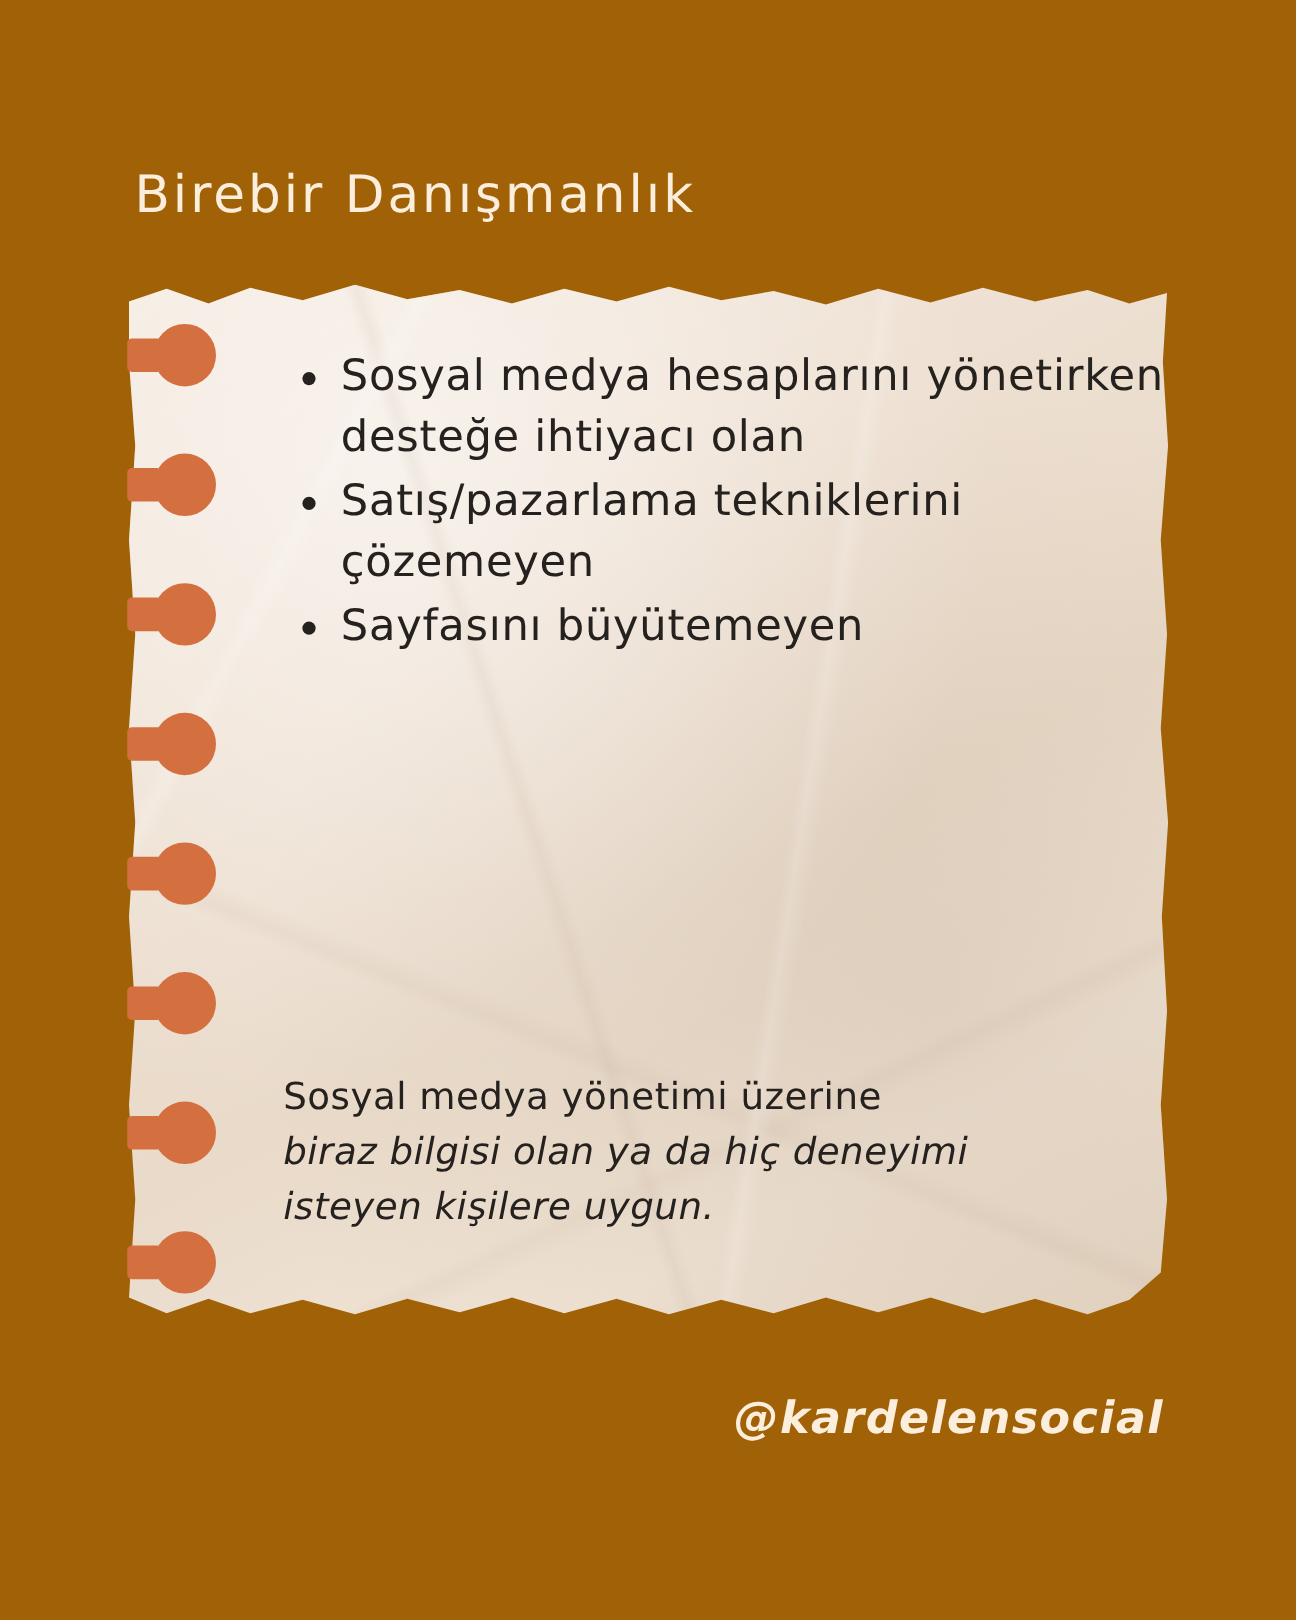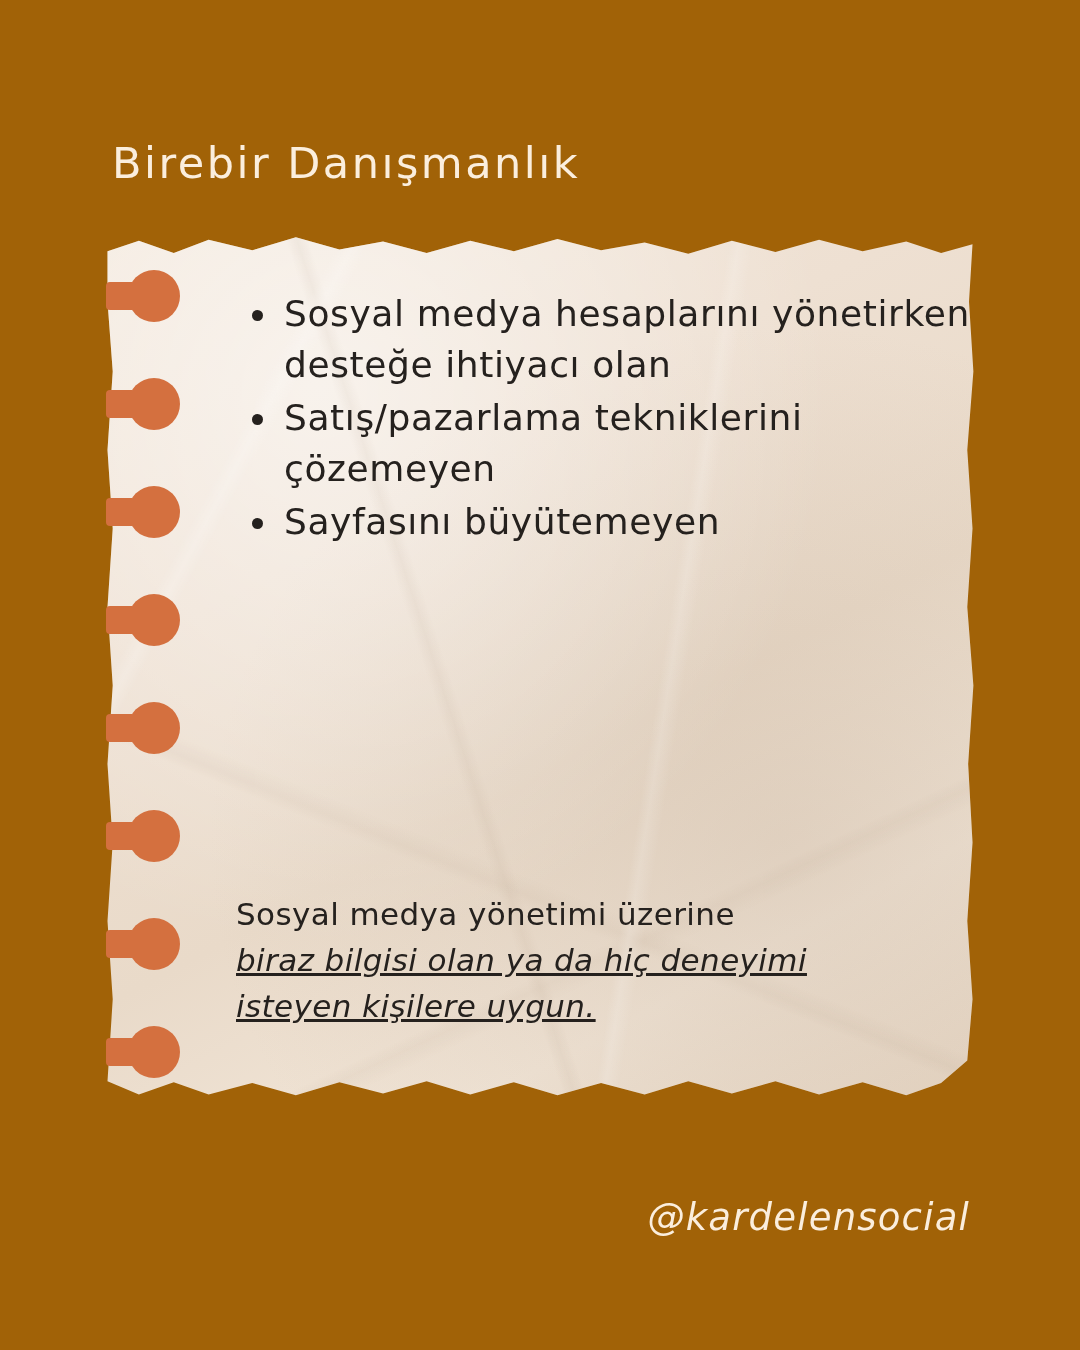--- a/index.html
+++ b/index.html
@@ -147,32 +147,32 @@
     width: 790px;
     color: #25211e;
     font-family: "DejaVu Sans", sans-serif;
     font-size: 31px;
     line-height: 1.48;
     letter-spacing: 0.4px;
     margin-left: 30px;
   }
   #footnote .em {
     font-style: italic;
-    text-decoration: underline;
   }
 
   #handle {
     position: absolute;
     right: 110px;
-    top: 1196px;
+    top: 1160px;
     color: #fbeedd;
     font-family: "DejaVu Sans", sans-serif;
     font-size: 37px;
     letter-spacing: 1.2px;
     font-style: italic;
+    font-weight: bold;
   }
 </style>
 </head>
 <body>
 
 <div id="canvas">
 
   <div id="title">Birebir Danışmanlık</div>
 
   <div id="paper-wrap">

